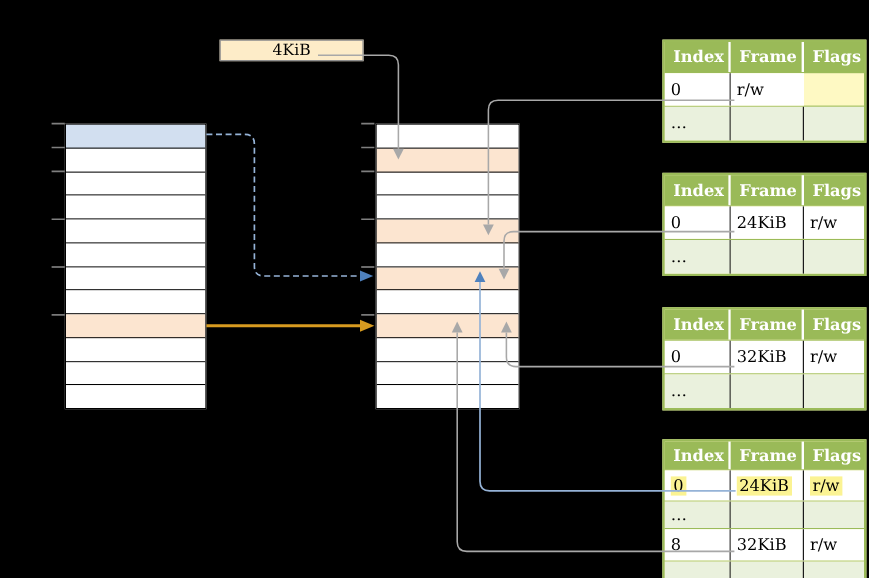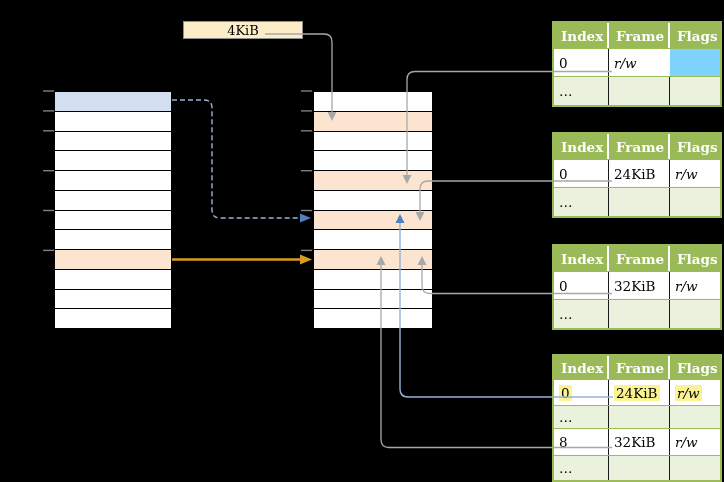--- a/index.html
+++ b/index.html
@@ -26,56 +26,56 @@
   .free-label{
     background:var(--label-cream);
     border:1px solid #8f8f8f;
     display:flex;align-items:center;justify-content:center;
     font-size:13px;color:#000;
   }
 
   
   .ptable{
     border:2px solid var(--border-green);
-    background:#7dd3fc;
+    background:#fef9c3;
   }
   .trow{display:grid;grid-template-columns:55px 61px auto;}
   .trow + .trow{border-top:1px solid var(--border-green);}
   .hcell{
     background:var(--header-green);
     color:#fff;font-weight:bold;font-size:13.5px;
     display:flex;align-items:center;padding-left:7px;
     border-right:2px solid #ffffff;
   }
   .hcell:last-child{border-right:none;}
   .bcell{
     font-size:13.5px;color:#000;
     display:flex;align-items:center;padding-left:5px;
     border-right:1px solid #1a1a1a;
     background:#ffffff;
   }
-  .bcell:last-child{border-right:none;font-style:italic;}
+  .bcell:last-child{border-right:none;}
   .trow.shaded .bcell{background:var(--shaded-green);}
   .hl{background:var(--highlight-yellow);padding:0 2px;}
 
   
   svg.overlay{position:absolute;left:0;top:0;pointer-events:none;}
   .ln-gray{stroke:var(--arrow-gray);stroke-width:1.3;fill:none;}
   .hd-gray{fill:var(--arrow-gray);stroke:none;}
   .ln-blue{stroke:var(--arrow-blue-light);stroke-width:1.4;fill:none;}
   .ln-blue-dash{stroke:var(--arrow-blue-light);stroke-width:1.4;fill:none;stroke-dasharray:5 3;}
   .hd-blue{fill:var(--arrow-blue-dark);stroke:none;}
   .ln-gold{stroke:var(--arrow-gold);stroke-width:2.6;fill:none;}
   .hd-gold{fill:var(--arrow-gold);stroke:none;}
   .tick{stroke:var(--tick-gray);stroke-width:1.4;}
 </style>
 </head>
 <body style="--background: #000000; --header-green: #9aba58; --border-green: #9bbb59; --shaded-green: #eaf1dd; --cell-blue: #d2dff0; --cell-orange: #fce5d0; --label-cream: #fdecc8; --highlight-yellow: #fbf393; --arrow-gray: #a8a8a8; --arrow-blue-light: #95b3d7; --arrow-blue-dark: #4f81bd; --arrow-gold: #d79b20; --tick-gray: #7f7f7f;">
 
-<div class="abs" id="diagram" style="left:0;top:0;width:724px;height:378px;">
+<div class="abs" id="diagram" style="left:0;top:12px;width:724px;height:378px;">
 
   <div class="abs free-label" style="left:183px;top:21px;width:120px;height:18px;">
     <span>4KiB</span>
   </div>
 
   <div class="abs memcol" id="left-col" style="left:54px;top:91px;width:118px;height:238px;">
       <div class="mrow cell-blue"></div>
       <div class="mrow cell-white"></div>
       <div class="mrow cell-white"></div>
       <div class="mrow cell-white"></div>

